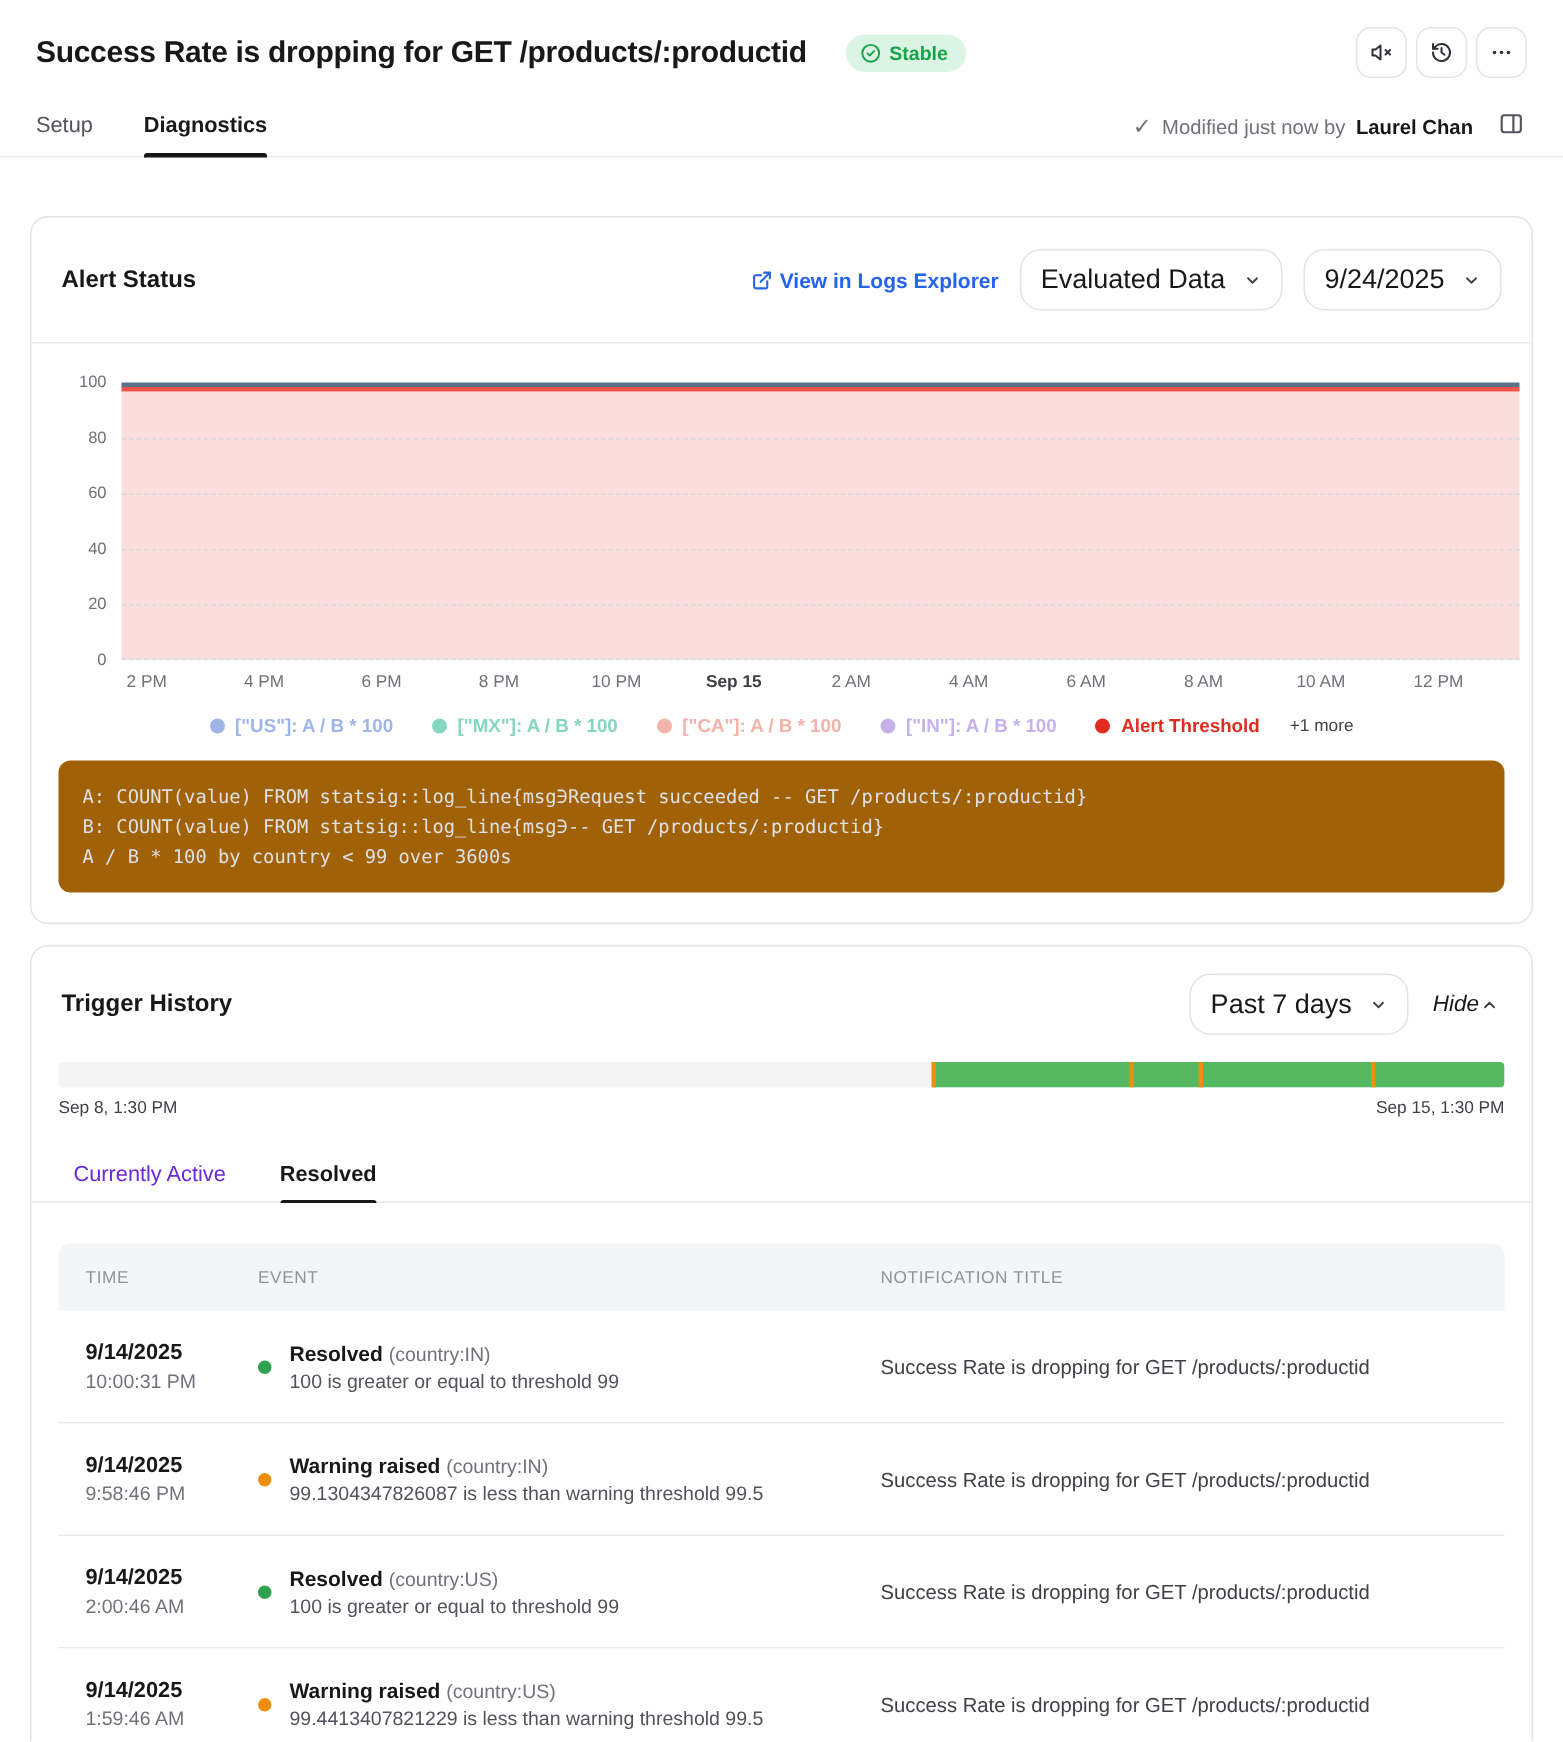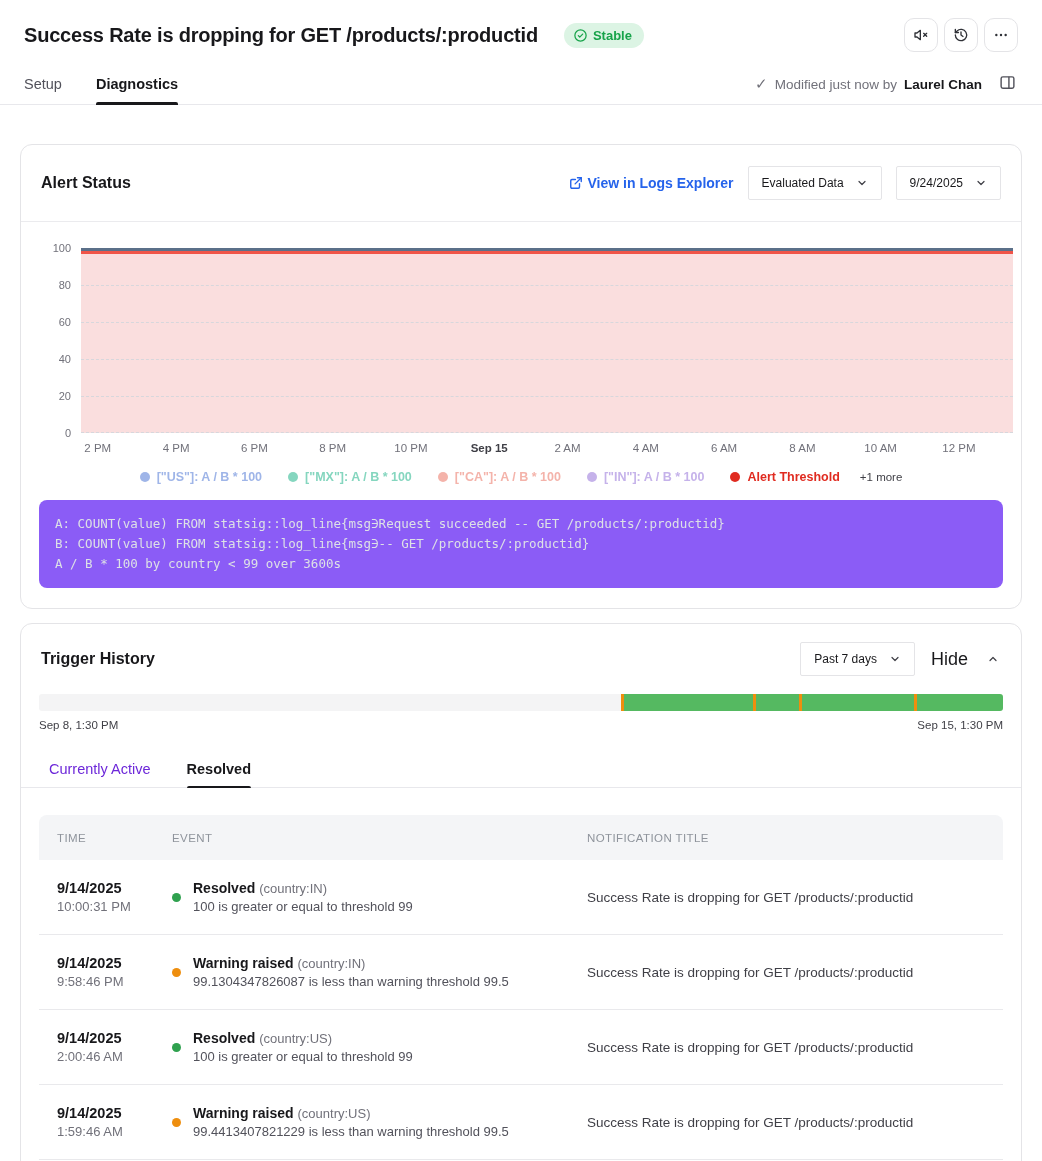--- a/index.html
+++ b/index.html
@@ -34,49 +34,49 @@
   
   .card { margin:14px 20px 0; border:1px solid #e4e4e7; border-radius:12px; background:#fff; }
   .card.mt-lg { margin-top:39px; }
   .card-header { display:flex; align-items:center; padding:21px 20px; }
   .card-header.bordered { border-bottom:1px solid #ebebee; }
   .card-title { font-size:16px; font-weight:700; margin:0; }
   .header-controls { margin-left:auto; display:flex; align-items:center; gap:14px; }
   .logs-link { color:#2563eb; font-weight:700; font-size:14px; display:flex; gap:5px; align-items:center;
     text-decoration:none; cursor:pointer; }
   .dropdown { display:flex; align-items:center; gap:12px; border:1px solid #e4e4e7; background:#fff;
-    border-radius:2px; padding:9px 13px; font-size:12px; color:#18181b; }
+    border-radius:14px; padding:9px 13px; font-size:18px; color:#18181b; }
   .chev { color:#3f3f46; display:flex; }
 
   
   .chart-row { display:flex; margin:26px 8px 0 14px; }
   .y-axis { position:relative; width:40px; font-size:11px; color:#71717a; flex:none; }
   .y-tick { position:absolute; right:4px; transform:translateY(-50%); }
   .plot { position:relative; flex:1; height:185px; margin-left:6px; }
   .gridline { position:absolute; left:0; right:0; border-top:1px dashed #d7d7dc; }
   .breach-fill { position:absolute; left:0; right:0; top:6px; bottom:0; }
   .series-line { position:absolute; left:0; right:0; top:0; height:3px; z-index:2; }
   .threshold-line { position:absolute; left:0; right:0; top:3px; height:3px; z-index:2; }
   .x-axis { position:relative; height:16px; margin:9px 8px 0 60px; font-size:11.5px; color:#71717a; }
   .x-tick { position:absolute; transform:translateX(-50%); white-space:nowrap; }
   .x-tick.bold { color:#3f3f46; font-weight:700; }
   .legend { display:flex; justify-content:center; align-items:center; gap:26px; margin:12px 0 2px; }
   .legend-item { display:flex; align-items:center; gap:7px; font-size:12.5px; font-weight:700; cursor:pointer; }
   .legend-dot { width:10px; height:10px; border-radius:50%; flex:none; }
   .legend-more { font-size:11.5px; color:#3f3f46; margin-left:-6px; }
 
-  .code-block { margin:16px 18px 20px; background:#8b5cf6; color:#dde1e6; border-radius:8px;
+  .code-block { margin:16px 18px 20px; background:#a16207; color:#dde1e6; border-radius:8px;
     padding:14px 16px; font-family:"DejaVu Sans Mono", monospace; font-size:12.5px; line-height:20px;
     white-space:pre; overflow:hidden; }
 
   
   .card2 { padding-bottom:60px; }
   .card2 .card-header { padding:18px 20px 12px; }
-  .hide-btn { border:none; background:none; font-size:18px; color:#18181b; display:flex; gap:19px;
-    align-items:center; padding:6px 2px; }
+  .hide-btn { border:none; background:none; font-size:15px; color:#18181b; display:flex; gap:1px;
+    align-items:center; padding:6px 2px;font-style:italic; }
   .timeline { position:relative; height:17px; margin:6px 18px 0; border-radius:3px; overflow:hidden; }
   .timeline-ok { position:absolute; top:0; bottom:0; right:0; }
   .timeline-marker { position:absolute; top:0; bottom:0; width:3px; }
   .timeline-labels { display:flex; justify-content:space-between; margin:8px 18px 0; font-size:11.5px; color:#3f3f46; }
   .inner-tabs { display:flex; gap:36px; padding:0 28px; margin-top:20px; border-bottom:1px solid #e8e8ec; height:37px; }
   .itab { display:flex; align-items:center; font-size:14.5px; color:#6d28d9; position:relative; cursor:pointer; }
   .itab.active { font-weight:700; color:#18181b; }
   .itab.active::after { content:""; position:absolute; left:0; right:0; bottom:-1px; height:2.5px;
     background:#18181b; border-radius:2px 2px 0 0; }
 

